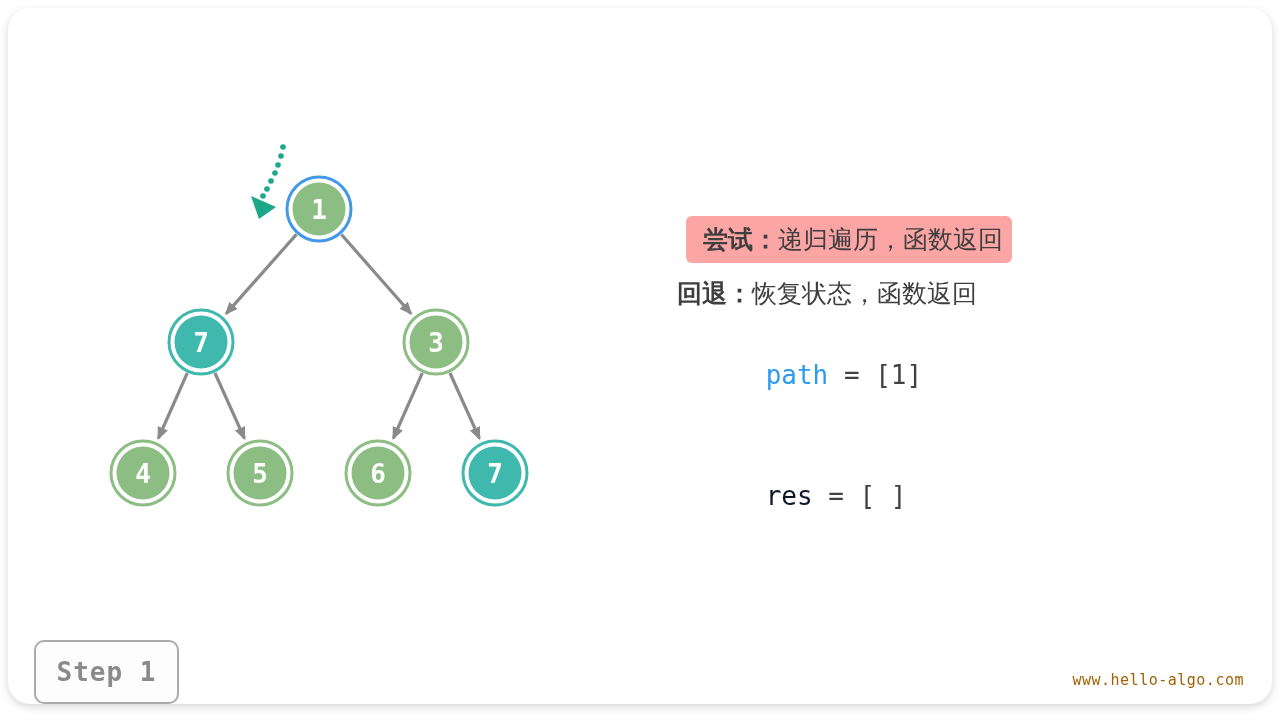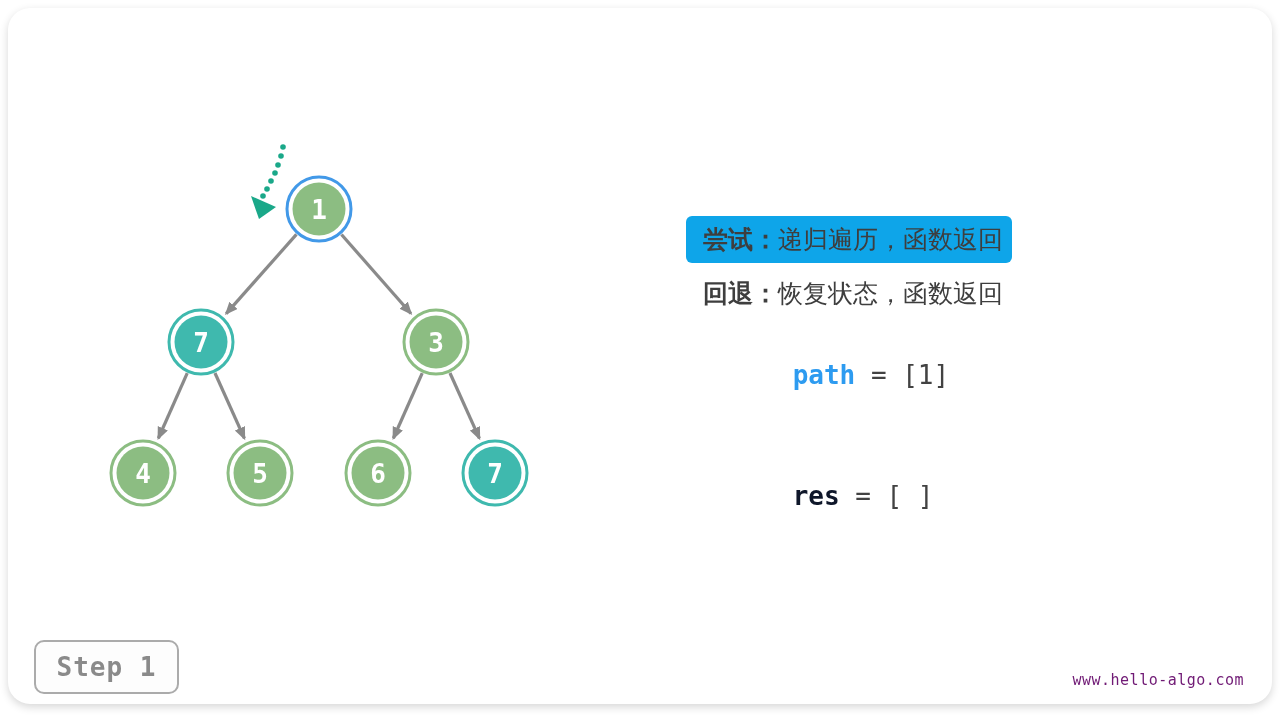--- a/index.html
+++ b/index.html
@@ -22,75 +22,75 @@
   }
   .tree-svg {
     position: absolute;
     left: 0; top: 0;
     width: 1280px; height: 720px;
   }
   .pill {
     position: absolute;
     left: 686px; top: 216px;
     width: 326px; height: 47px;
-    background: #0ea5e9;
+    background: #fca5a5;
     border-radius: 6px;
     box-sizing: border-box;
     display: flex;
     align-items: center;
     padding-left: 17px;
     font-size: 25px;
     color: #3E3E3E;
     white-space: nowrap;
   }
   .note-line {
     position: absolute;
-    left: 703px;
+    left: 677px;
     font-size: 25px;
     color: #3E3E3E;
     white-space: nowrap;
   }
   .back-line { top: 277px; }
   .cn-bold { font-weight: 700; }
   .code-line {
     position: absolute;
     left: 703px;
     font-family: "DejaVu Sans Mono", "Liberation Mono", monospace;
     font-size: 26px;
     color: #424242;
     white-space: pre;
   }
   .path-line { top: 330px; }
   .res-line  { top: 451px; }
-  .var { font-weight: 700; margin-left: 27px; }
+  .var { font-weight: 400; }
   .var-path { color: #2D9BF0; }
   .var-res  { color: #0f172a; }
   .step-badge {
     position: absolute;
     left: 34px; top: 640px;
-    width: 145px; height: 54px;
+    width: 145px; height: 64px;
     background: #FDFDFD;
     border: 2px solid #ABABAB;
     border-radius: 10px;
     box-sizing: border-box;
     display: flex;
     align-items: center;
     justify-content: center;
     font-family: "DejaVu Sans Mono", "Liberation Mono", monospace;
     font-weight: 700;
     font-size: 26px;
     color: #8A8A8A;
     letter-spacing: 1px;
   }
   .watermark {
     position: absolute;
     top: 671px; right: 36px;
     font-family: "DejaVu Sans Mono", "Liberation Mono", monospace;
     font-size: 15px;
-    color: #701a75;
+    color: #a16207;
     letter-spacing: 0.5px;
   }
 </style>
 </head>
 <body>
 
 <div class="stage">
   <div class="card"></div>
 
   <svg id="tree-svg" class="tree-svg" viewBox="0 0 1280 720">

